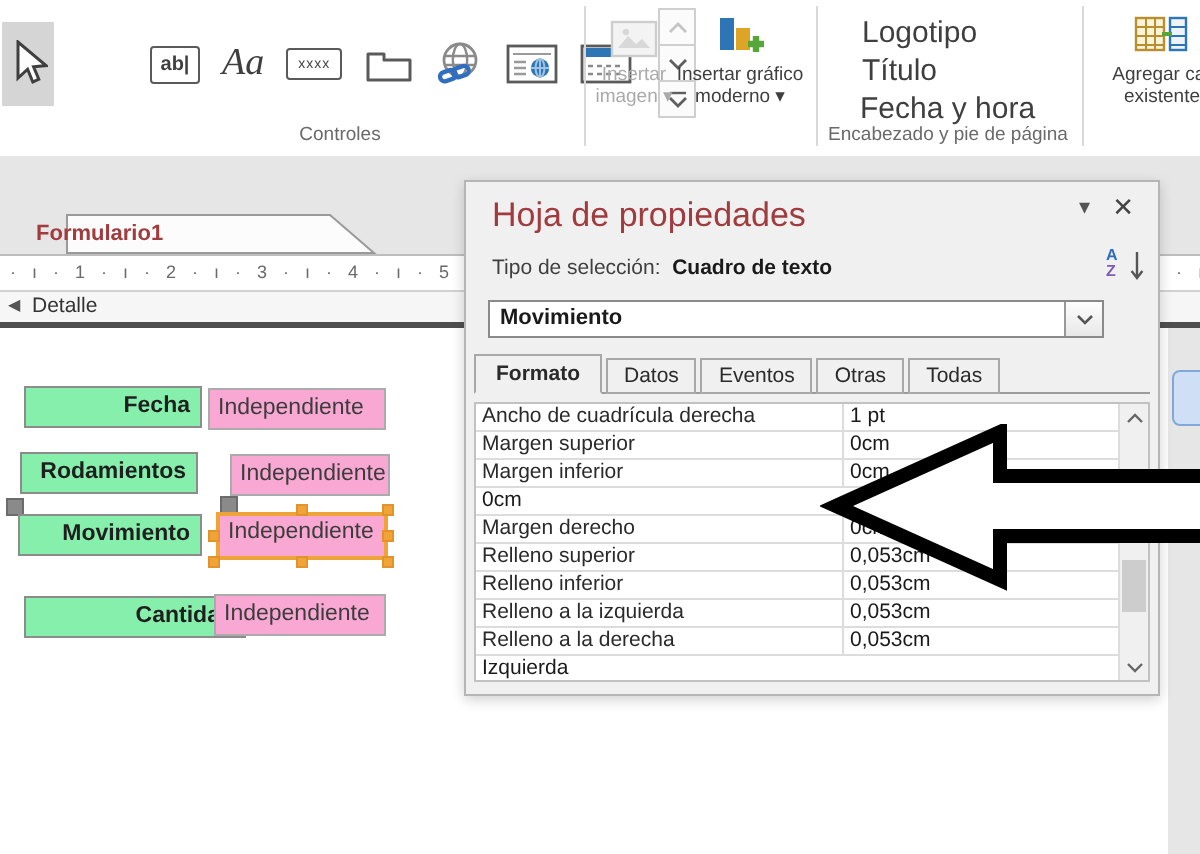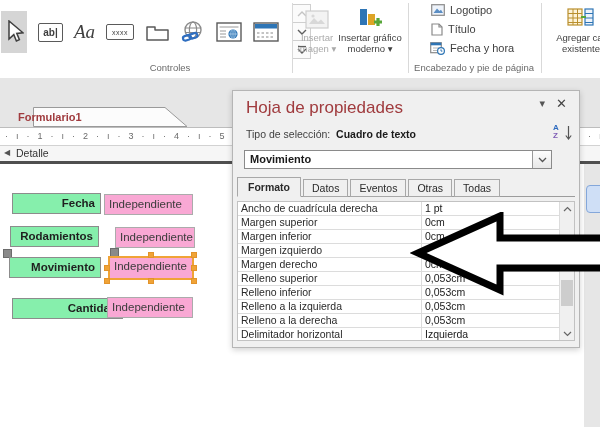--- a/index.html
+++ b/index.html
@@ -9,29 +9,29 @@
   .abs{position:absolute;}
 
   
   #ribbon{left:0;top:0;width:600px;height:78px;background:#fff;border-bottom:1px solid #cfcfcf;}
   .vsep{position:absolute;top:3px;width:1px;height:70px;background:#d9d9d9;}
   .grp-label{position:absolute;top:62px;font-size:9.5px;color:#6a6a6a;text-align:center;}
   .ctl-row{position:absolute;left:0;top:6px;height:52px;display:flex;align-items:center;gap:11px;padding-left:1px;}
   .tool{display:flex;align-items:center;justify-content:center;cursor:default;}
   .sel-tool{width:26px;height:42px;background:#d5d5d5;}
   .boxglyph{border:1.4px solid #5a5a5a;border-radius:2px;color:#3f3f3f;display:flex;align-items:center;justify-content:center;background:#fff;}
-  .tb-glyph{width:23px;height:17px;font-size:10px;font-weight:bold;}
+  .tb-glyph{width:23px;height:17px;font-size:10px;font-weight:bold;margin-left:37px;}
   .lbl-glyph{font-size:19px;font-style:italic;color:#3f3f3f;font-family:"Liberation Serif",serif;}
   .btn-glyph{width:26px;height:14px;font-size:7px;letter-spacing:.5px;color:#3f3f3f;}
   .scrollcol{display:flex;flex-direction:column;margin-left:2px;}
   .scrollcol .sb{width:17px;height:17px;border:1px solid #cfcfcf;background:#fbfbfb;display:flex;align-items:center;justify-content:center;margin-top:-1px;}
   .bigbtn{position:absolute;top:3px;display:flex;flex-direction:column;align-items:center;font-size:9.5px;color:#3f3f3f;text-align:center;line-height:11px;}
   .bigbtn .ic{height:26px;display:flex;align-items:flex-end;justify-content:center;margin-bottom:3px;}
   .disabled{color:#aaa;}
-  .hrow{position:absolute;display:flex;align-items:center;gap:5px;font-size:11px;color:#3f3f3f;height:14px;}
+  .hrow{position:absolute;display:flex;align-items:center;gap:5px;font-size:15px;color:#3f3f3f;height:14px;flex-direction:column;}
 
   
   #docbg{left:0;top:78px;width:600px;height:349px;background:#e6e6e6;}
   #formtab{left:0;top:107px;width:156px;height:20px;padding-left:33px;}
   #formtab span{position:absolute;left:18px;top:4px;font-size:11px;font-weight:bold;color:#a03b3e;}
   #ruler{left:0;top:127px;width:600px;height:17px;background:#fff;border-top:1px solid #bdbdbd;border-bottom:1px solid #d2d2d2;
          font-size:9px;color:#6a6a6a;line-height:16px;overflow:hidden;}
   #ruler .marks{position:absolute;left:5px;letter-spacing:8px;white-space:nowrap;}
   #sectionbar{left:0;top:146px;width:600px;height:15px;background:#f6f6f6;border-bottom:3px solid #4f4f4f;
               font-size:10.5px;color:#333;}
@@ -299,21 +299,20 @@
         </div>
       <div class="prow">
           <div class="pname">Margen superior</div>
           <div class="pval">0cm</div>
         </div>
       <div class="prow">
           <div class="pname">Margen inferior</div>
           <div class="pval">0cm</div>
         </div>
       <div class="prow">
-          <div class="pname">Margen izquierdo</div>
           <div class="pval">0cm</div>
         </div>
       <div class="prow">
           <div class="pname">Margen derecho</div>
           <div class="pval">0cm</div>
         </div>
       <div class="prow">
           <div class="pname">Relleno superior</div>
           <div class="pval">0,053cm</div>
         </div>
@@ -323,21 +322,20 @@
         </div>
       <div class="prow">
           <div class="pname">Relleno a la izquierda</div>
           <div class="pval">0,053cm</div>
         </div>
       <div class="prow">
           <div class="pname">Relleno a la derecha</div>
           <div class="pval">0,053cm</div>
         </div>
       <div class="prow">
-          <div class="pname">Delimitador horizontal</div>
           <div class="pval">Izquierda</div>
         </div>
 
     </div>
     <div id="ps-scroll">
       <div class="arr" style="top:0;">
         <svg width="9" height="6" viewBox="0 0 9 6">
             <path d="M1 5 L4.5 1.5 L8 5" fill="none" stroke="#666" stroke-width="1.2"></path>
           </svg>
       </div>

